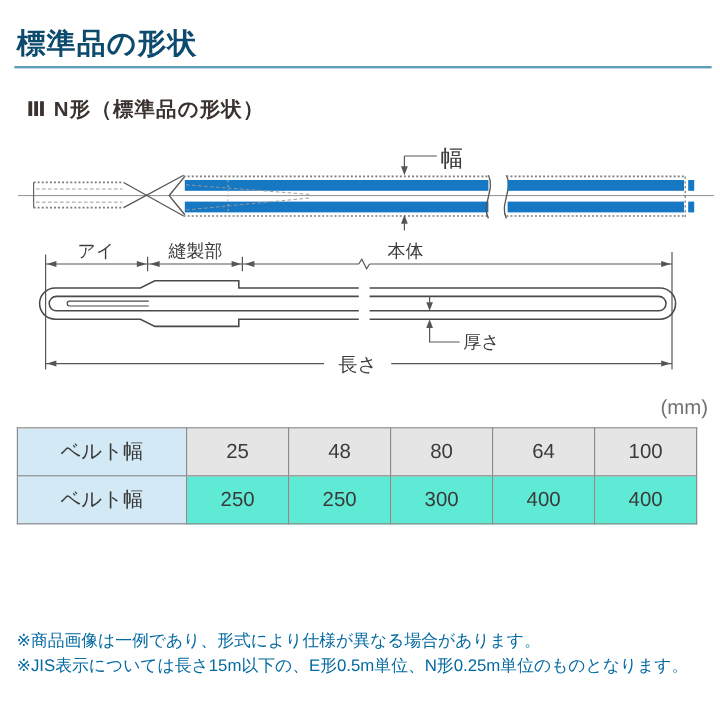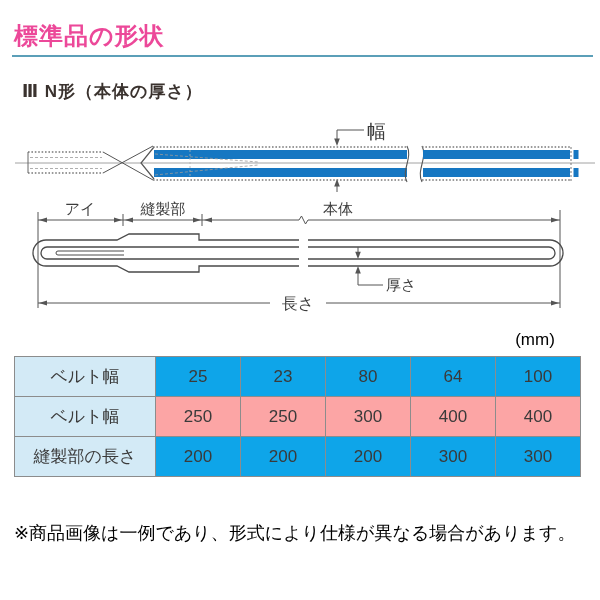--- a/index.html
+++ b/index.html
@@ -3,59 +3,59 @@
 <meta charset="utf-8">
 <style>
   html,body{margin:0;padding:0;}
   body{
     width:600px;height:600px;position:relative;background:#ffffff;
     font-family:"Liberation Sans","DejaVu Sans",sans-serif;
     color:#3a3531;overflow:hidden;
   }
   .page-title{
     position:absolute;left:14px;top:20px;margin:0;
-    font-size:24px;font-weight:bold;color:#ec4899;letter-spacing:1px;
+    font-size:24px;font-weight:bold;color:#0c4a6e;letter-spacing:1px;
   }
   .title-rule{
     position:absolute;left:12px;top:55px;width:581px;height:2px;
     background:#5b9fb8;
   }
   .section-heading{
     position:absolute;left:22px;top:80px;margin:0;
     font-size:17px;font-weight:bold;color:#3a322e;letter-spacing:1px;
   }
   .diagram{position:absolute;left:0;}
   #top-view{top:105px;}
   #side-view{top:193px;}
   .unit-label{
     position:absolute;left:480px;top:330px;width:110px;
-    text-align:center;font-size:17px;color:#000000;
+    text-align:right;font-size:17px;color:#737373;
   }
   table.spec{
     position:absolute;left:14px;top:356px;
     border-collapse:collapse;table-layout:fixed;
     font-size:17px;color:#3a3a3a;
   }
   table.spec th,table.spec td{
     border:1px solid #8c8c8c;height:39px;padding:0;
     text-align:center;vertical-align:middle;font-weight:normal;
   }
   table.spec th{width:140px;background:#d3eaf6;}
-  table.spec td{width:84px;background:#0ea5e9;}
-  table.spec tr.alt td{background:#fca5a5;}
+  table.spec td{width:84px;background:#e5e5e5;}
+  table.spec tr.alt td{background:#5eead4;}
   .notes{position:absolute;left:14px;top:524px;width:580px;}
-  .notes p{margin:0 0 2px 0;font-size:18px;line-height:19px;color:#000000;}
+  .notes p{margin:0 0 2px 0;font-size:14px;line-height:19px;color:#0369a1;}
   svg text{fill:#3c3c3c;}
 </style>
 </head>
 <body>
 
 <h1 class="page-title">標準品の形状</h1>
 <div class="title-rule"></div>
-<h2 class="section-heading">Ⅲ N形（本体の厚さ）</h2>
+<h2 class="section-heading">Ⅲ N形（標準品の形状）</h2>
 
 <svg id="top-view" class="diagram" width="600" height="100" viewBox="0 0 600 100">
 
   <line x1="15" y1="58" x2="595" y2="58" stroke="#8a8a8a" stroke-width="0.8"></line>
 
   <g>
     <line x1="28" y1="47" x2="103" y2="47" stroke="#7a7a7a" stroke-width="1.4" stroke-dasharray="1.6 1.8"></line>
     <line x1="28" y1="68" x2="103" y2="68" stroke="#7a7a7a" stroke-width="1.4" stroke-dasharray="1.6 1.8"></line>
     <line x1="28" y1="47" x2="28" y2="68" stroke="#666" stroke-width="1"></line>
     <line x1="30" y1="52.5" x2="102" y2="52.5" stroke="#9a9a9a" stroke-width="0.8" stroke-dasharray="3 2"></line>
@@ -152,39 +152,32 @@
   </g>
 </svg>
 
 <div class="unit-label">(mm)</div>
 
 <table class="spec">
   <tbody>
     <tr>
       <th>ベルト幅</th>
       <td>25</td>
-      <td>23</td>
+      <td>48</td>
       <td>80</td>
       <td>64</td>
       <td>100</td>
     </tr>
     <tr class="alt">
       <th>ベルト幅</th>
       <td>250</td>
       <td>250</td>
       <td>300</td>
       <td>400</td>
       <td>400</td>
     </tr>
-    <tr>
-      <th>縫製部の長さ</th>
-      <td>200</td>
-      <td>200</td>
-      <td>200</td>
-      <td>300</td>
-      <td>300</td>
-    </tr>
   </tbody>
 </table>
 
 <div class="notes">
   <p>※商品画像は一例であり、形式により仕様が異なる場合があります。</p>
+  <p>※JIS表示については長さ15m以下の、E形0.5m単位、N形0.25m単位のものとなります。</p>
 </div>
 
 </body></html>

